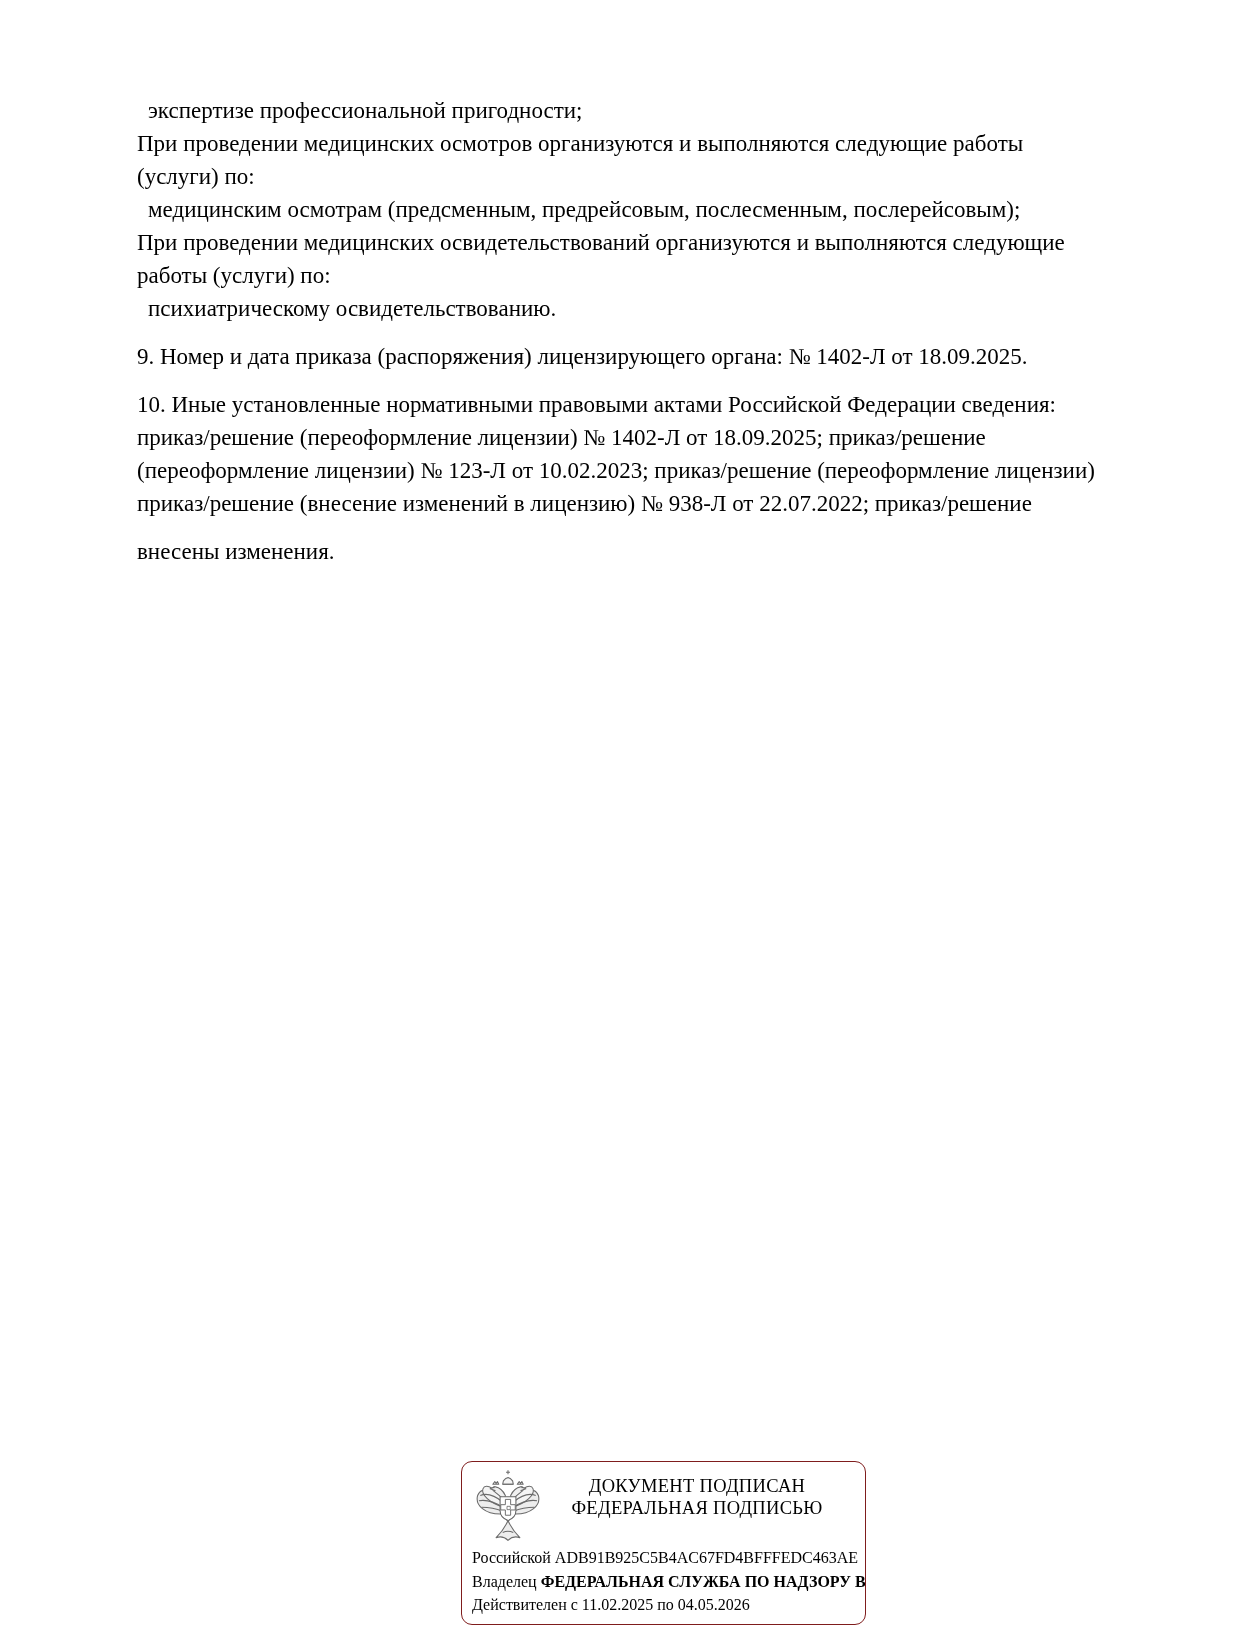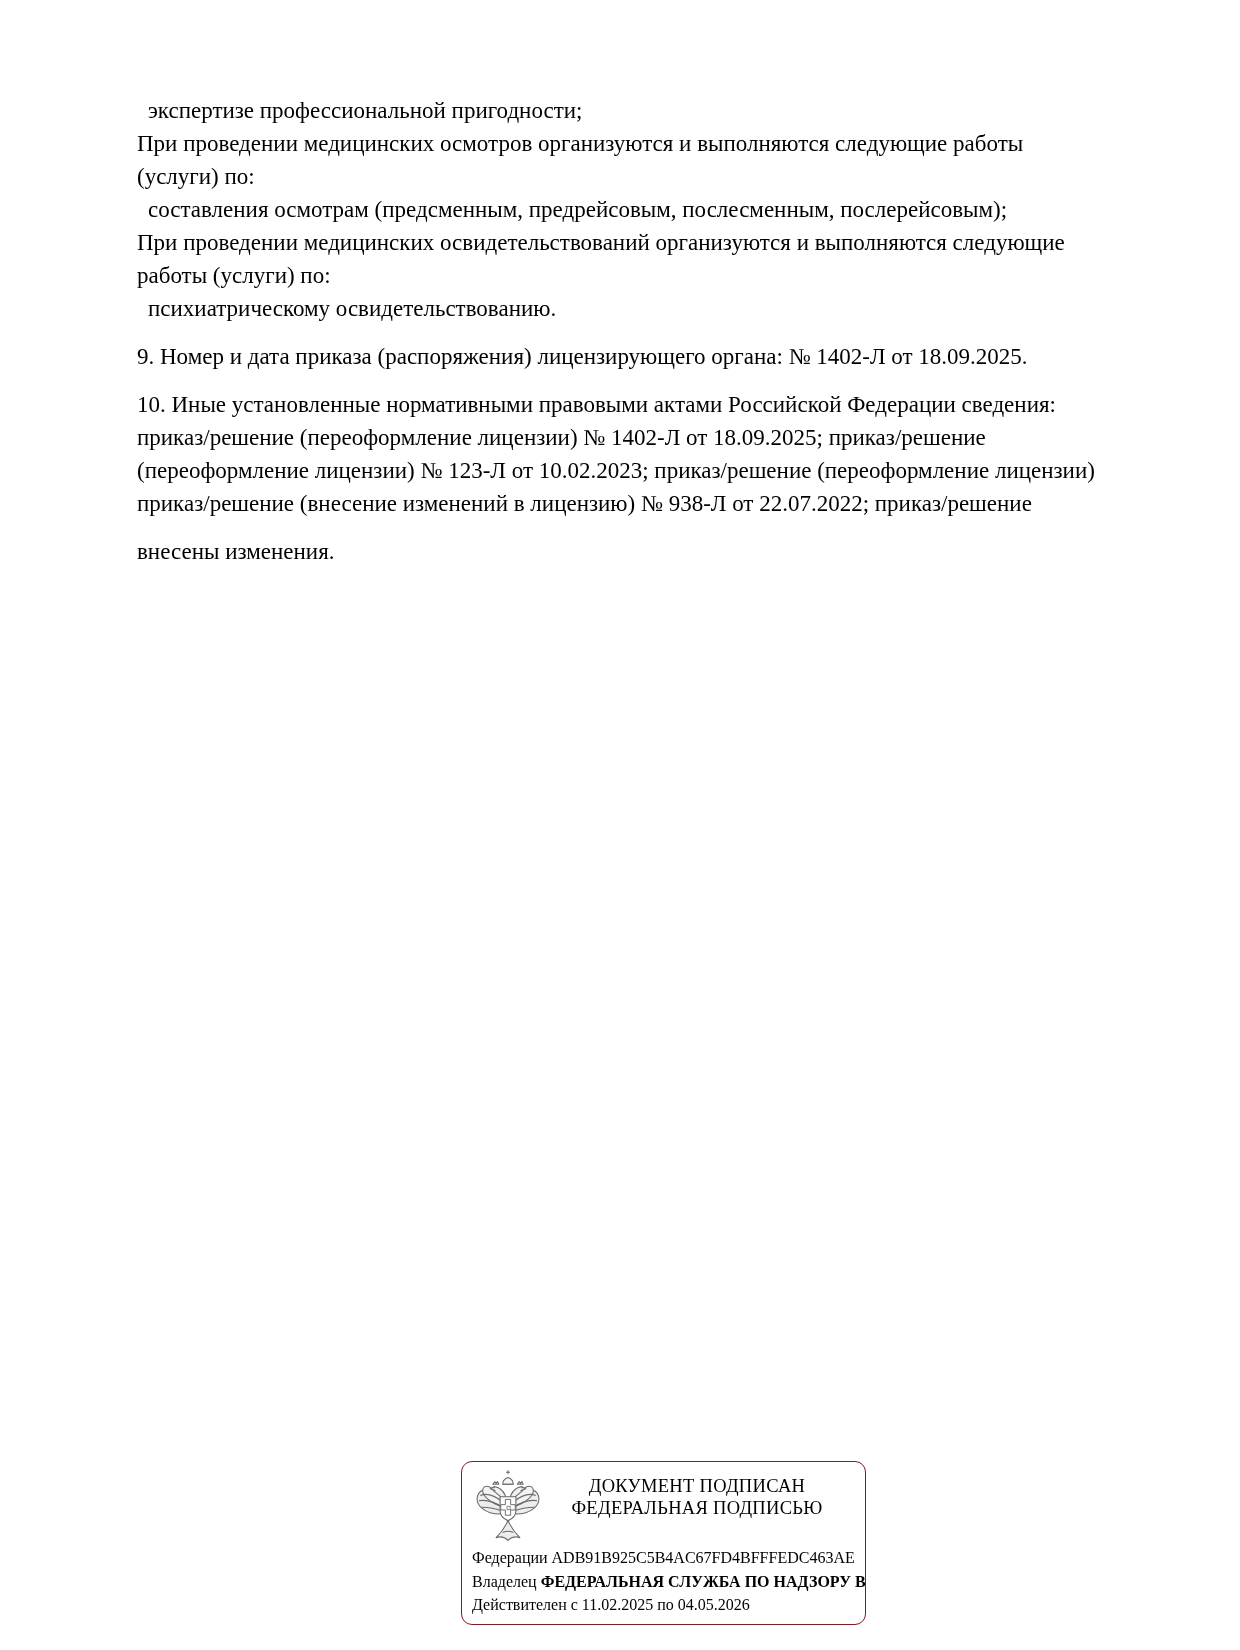--- a/index.html
+++ b/index.html
@@ -71,21 +71,21 @@
 </head>
 <body>
 
 <div class="page">
 
   <div class="doc-body">
       <div class="block">
         <div class="line indent">экспертизе профессиональной пригодности;</div>
         <div class="line">При проведении медицинских осмотров организуются и выполняются следующие работы</div>
         <div class="line">(услуги) по:</div>
-        <div class="line indent">составления осмотрам (предсменным, предрейсовым, послесменным, послерейсовым);</div>
+        <div class="line indent">медицинским осмотрам (предсменным, предрейсовым, послесменным, послерейсовым);</div>
         <div class="line">При проведении медицинских освидетельствований организуются и выполняются следующие</div>
         <div class="line">работы (услуги) по:</div>
         <div class="line indent">психиатрическому освидетельствованию.</div>
       </div>
       <div class="block">
         <div class="line">9. Номер и дата приказа (распоряжения) лицензирующего органа: № 1402-Л от 18.09.2025.</div>
       </div>
       <div class="block">
         <div class="line">10. Иные установленные нормативными правовыми актами Российской Федерации сведения:</div>
         <div class="line">приказ/решение (переоформление лицензии) № 1402-Л от 18.09.2025; приказ/решение</div>
@@ -136,19 +136,19 @@
           <path d="M46,46 h8 v8 h7 v8 h-7 v8 h-8 v-8 h-7 v-8 h7 Z" fill="#ffffff" stroke="#666666" stroke-width="1.4"></path>
           <rect x="48.5" y="56.5" width="5" height="5" fill="#ffffff" stroke="#666666" stroke-width="1.2"></rect>
         </g>
       </svg>
     </span>
     <div class="stamp-title">
       <div>ДОКУМЕНТ ПОДПИСАН</div>
       <div>ФЕДЕРАЛЬНАЯ ПОДПИСЬЮ</div>
     </div>
     <div class="stamp-info">
-      <div class="row"><span>Федерации </span><span>ADB91B925C5B4AC67FD4BFFFEDC463AE</span></div>
+      <div class="row"><span>Российской </span><span>ADB91B925C5B4AC67FD4BFFFEDC463AE</span></div>
       <div class="row"><span>Владелец </span><span class="owner-value">ФЕДЕРАЛЬНАЯ СЛУЖБА ПО НАДЗОРУ В СФ</span></div>
       <div class="row"><span>Действителен с 11.02.2025 по 04.05.2026</span></div>
     </div>
   </div>
 
 </div>
 
 </body></html>

